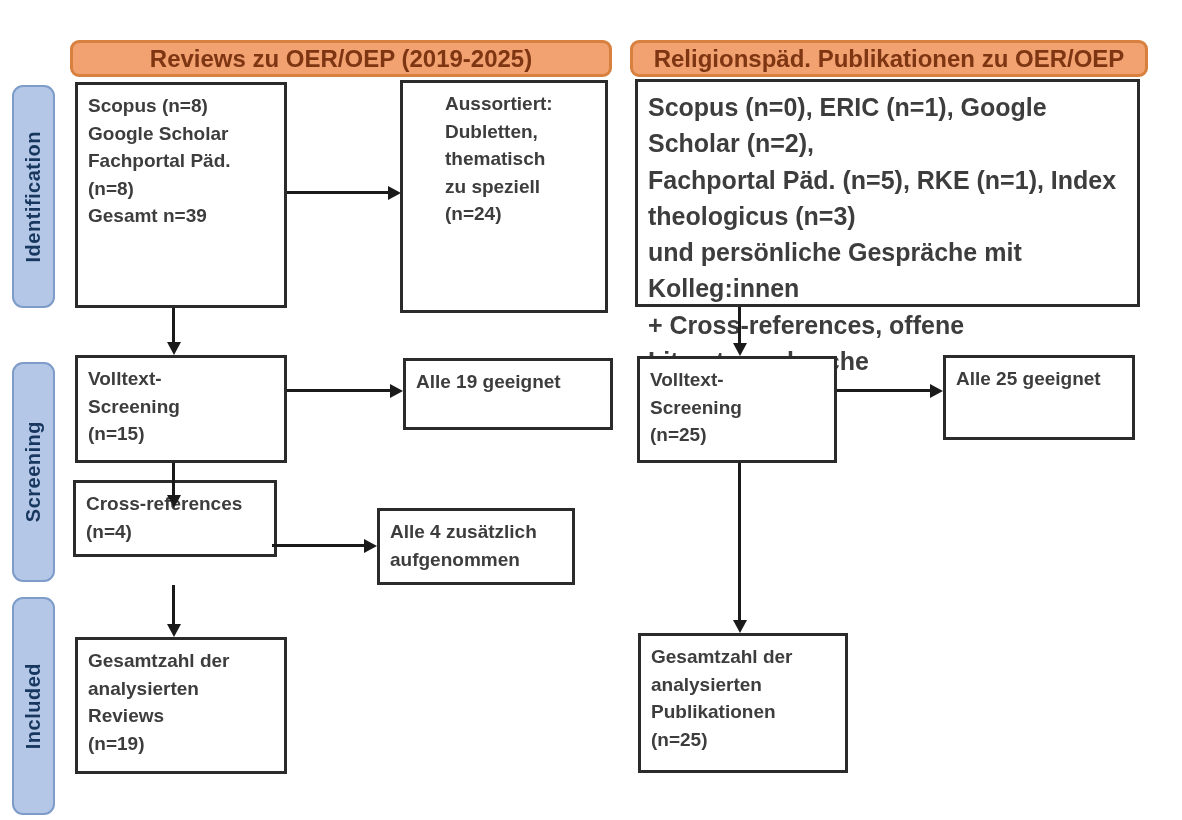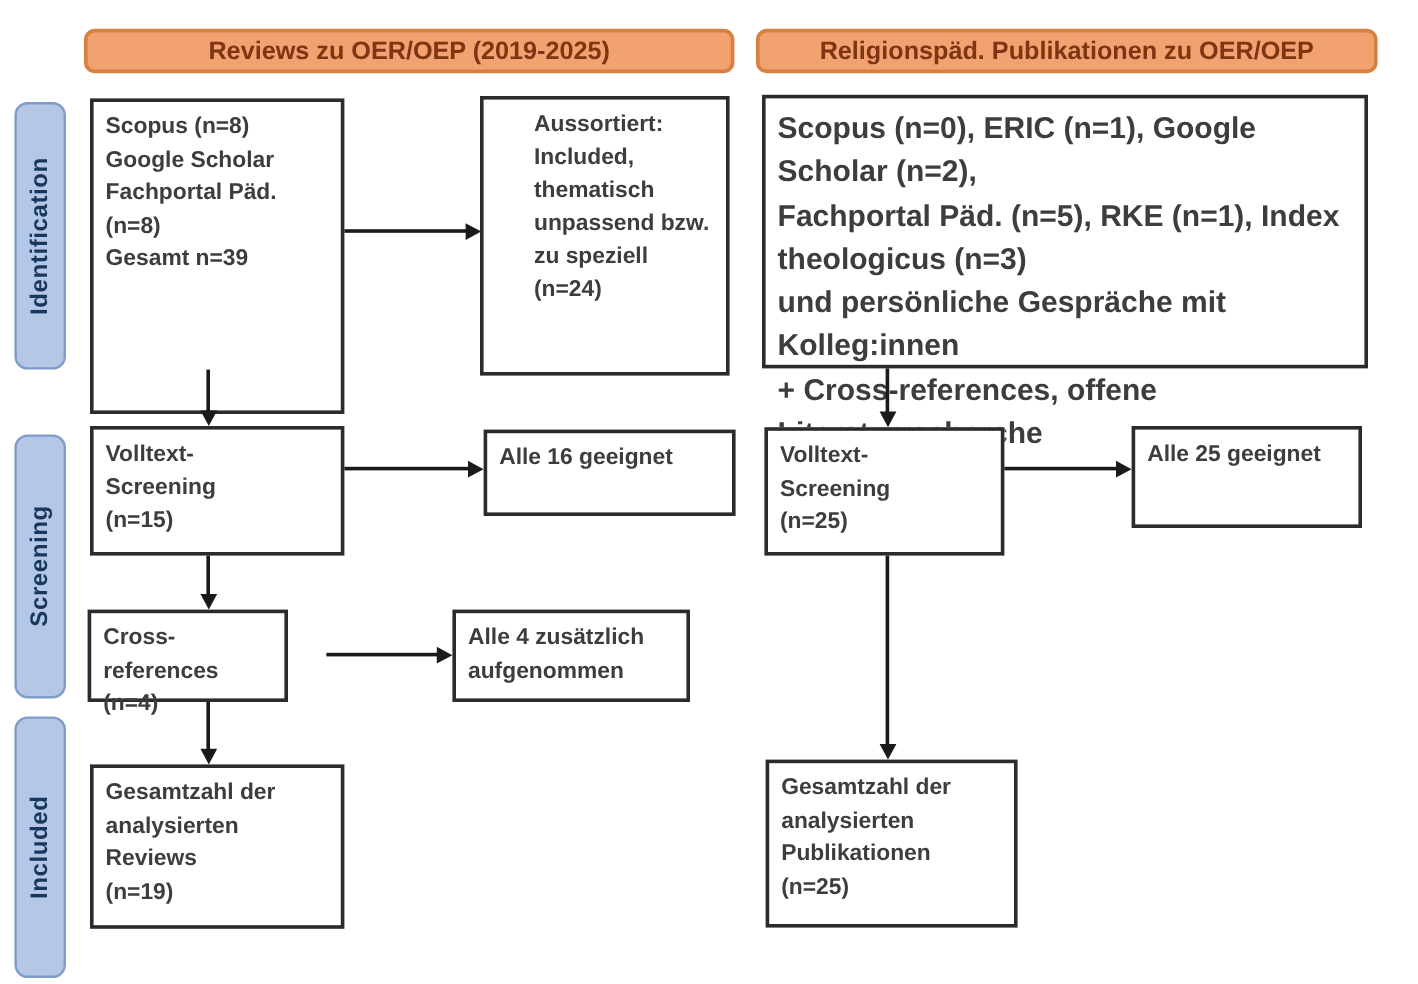--- a/index.html
+++ b/index.html
@@ -15,26 +15,27 @@
     background: #ffffff;
     overflow: hidden;
   }
   .header {
     position: absolute;
     box-sizing: border-box;
     background: var(--orange-fill, #F2A171);
     border: 3px solid var(--orange-border, #D8803F);
     border-radius: 9px;
     color: var(--orange-text, #7E3512);
-    font-size: 21px;
+    font-size: 24px;
     font-weight: 700;
     display: flex;
     align-items: center;
     justify-content: center;
     text-align: center;
+    margin-top: 16px;
   }
   .stage {
     position: absolute;
     box-sizing: border-box;
     background: var(--blue-fill, #B4C7E7);
     border: 2px solid var(--blue-border, #7E9CC9);
     border-radius: 11px;
     color: var(--blue-text, #17375E);
     display: flex;
     align-items: center;
@@ -86,63 +87,62 @@
   <div class="stage" style="left:12px; top:85px; width:43px; height:223px;">
     <span class="stage-text">Identification</span>
   </div>
   <div class="stage" style="left:12px; top:362px; width:43px; height:220px;">
     <span class="stage-text">Screening</span>
   </div>
   <div class="stage" style="left:12px; top:597px; width:43px; height:218px;">
     <span class="stage-text">Included</span>
   </div>
 
-  <div class="box" style="left:75px; top:82px; width:212px; height:263px;">
+  <div class="box" style="left:75px; top:82px; width:212px; height:226px;">
       <div>Scopus (n=8)</div>
       <div>Google Scholar</div>
       <div>Fachportal Päd.</div>
       <div>(n=8)</div>
       <div>Gesamt n=39</div>
     </div>
   <div class="box" style="left:400px; top:80px; width:208px; height:233px;padding-left:42px;">
       <div>Aussortiert:</div>
-      <div>Included,</div>
+      <div>Dubletten,</div>
       <div>thematisch</div>
-      <div>unpassend bzw.</div>
       <div>zu speziell</div>
       <div>(n=24)</div>
     </div>
   <div class="box small-text" style="left:635px; top:79px; width:505px; height:228px;">
       <div>Scopus (n=0), ERIC (n=1), Google Scholar (n=2),</div>
       <div>Fachportal Päd. (n=5), RKE (n=1), Index</div>
       <div>theologicus (n=3)</div>
       <div>und persönliche Gespräche mit Kolleg:innen</div>
       <div>+ Cross-references, offene Literaturrecherche</div>
       <div>(n=13)</div>
       <div>Gesamt n=25</div>
     </div>
 
   <div class="box" style="left:75px; top:355px; width:212px; height:108px;">
       <div>Volltext-</div>
       <div>Screening</div>
       <div>(n=15)</div>
     </div>
   <div class="box" style="left:403px; top:358px; width:210px; height:72px;">
-      <div>Alle 16 geeignet</div>
+      <div>Alle 19 geeignet</div>
     </div>
   <div class="box" style="left:637px; top:356px; width:200px; height:107px;">
       <div>Volltext-</div>
       <div>Screening</div>
       <div>(n=25)</div>
     </div>
   <div class="box" style="left:943px; top:355px; width:192px; height:85px;">
       <div>Alle 25 geeignet</div>
     </div>
 
-  <div class="box" style="left:73px; top:508px; width:167px; height:77px;">
+  <div class="box" style="left:73px; top:480px; width:204px; height:77px;">
       <div>Cross-references</div>
       <div>(n=4)</div>
     </div>
   <div class="box" style="left:377px; top:508px; width:198px; height:77px;">
       <div>Alle 4 zusätzlich</div>
       <div>aufgenommen</div>
     </div>
 
   <div class="box" style="left:75px; top:637px; width:212px; height:137px;">
       <div>Gesamtzahl der</div>

